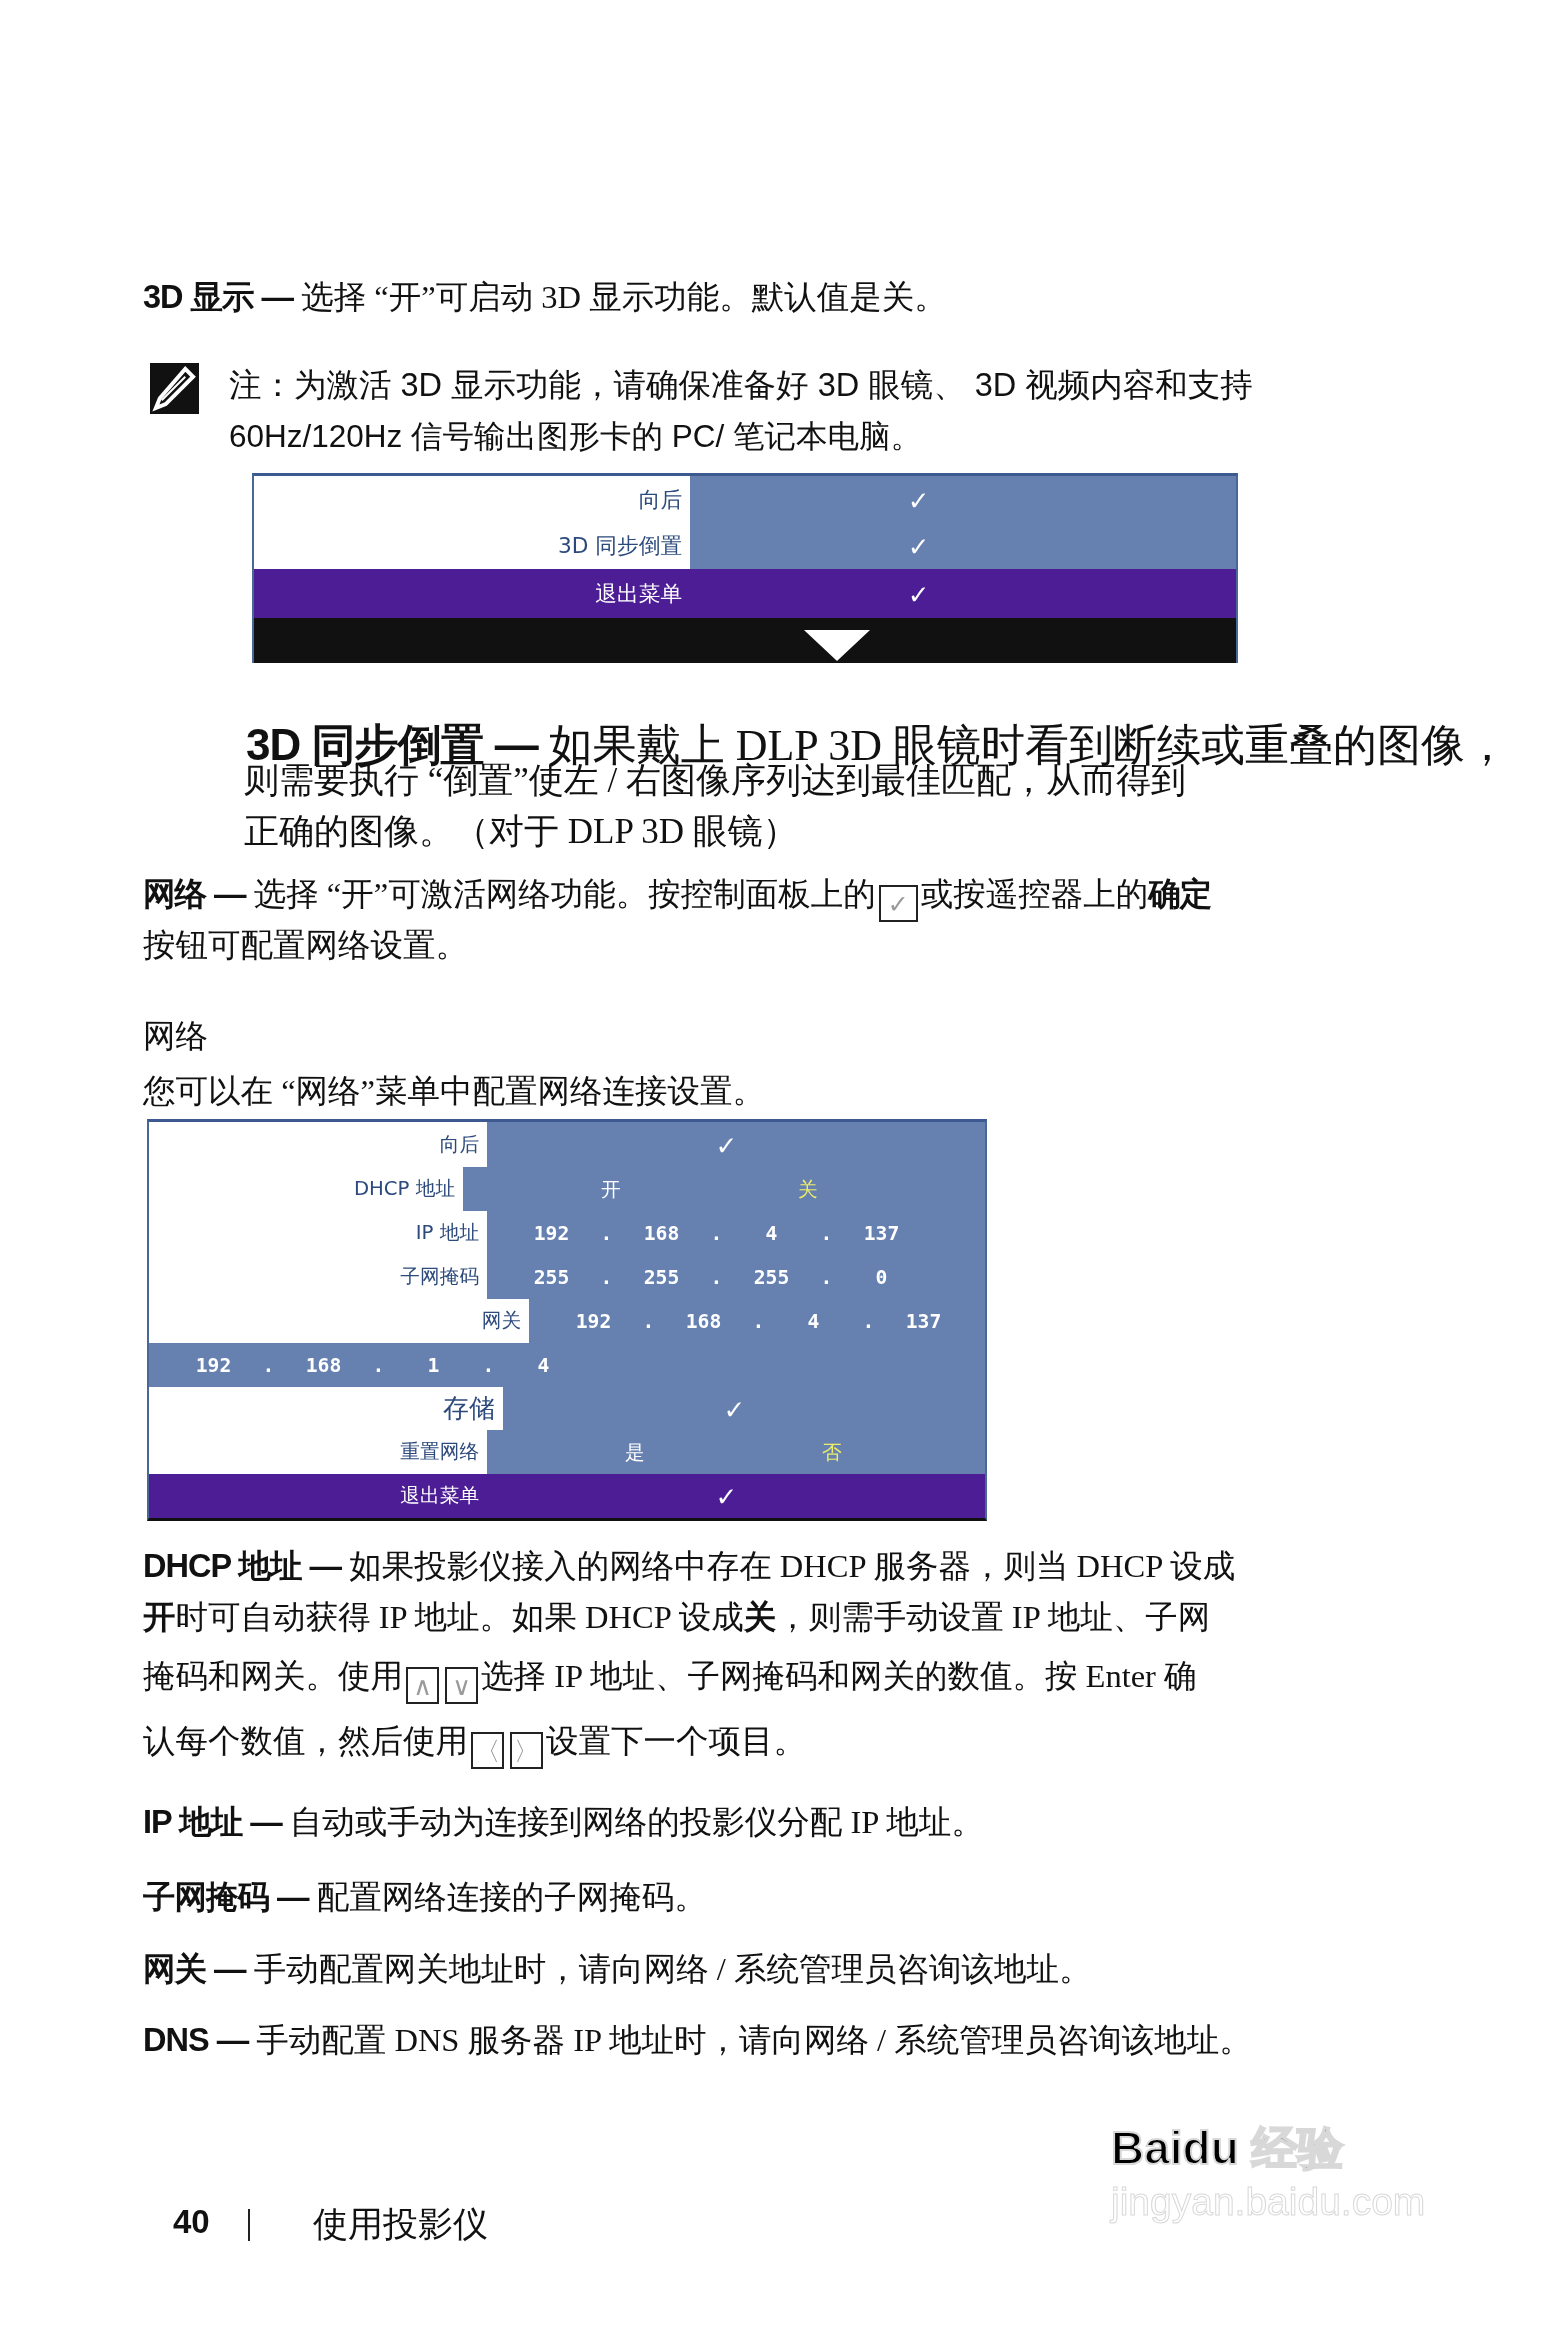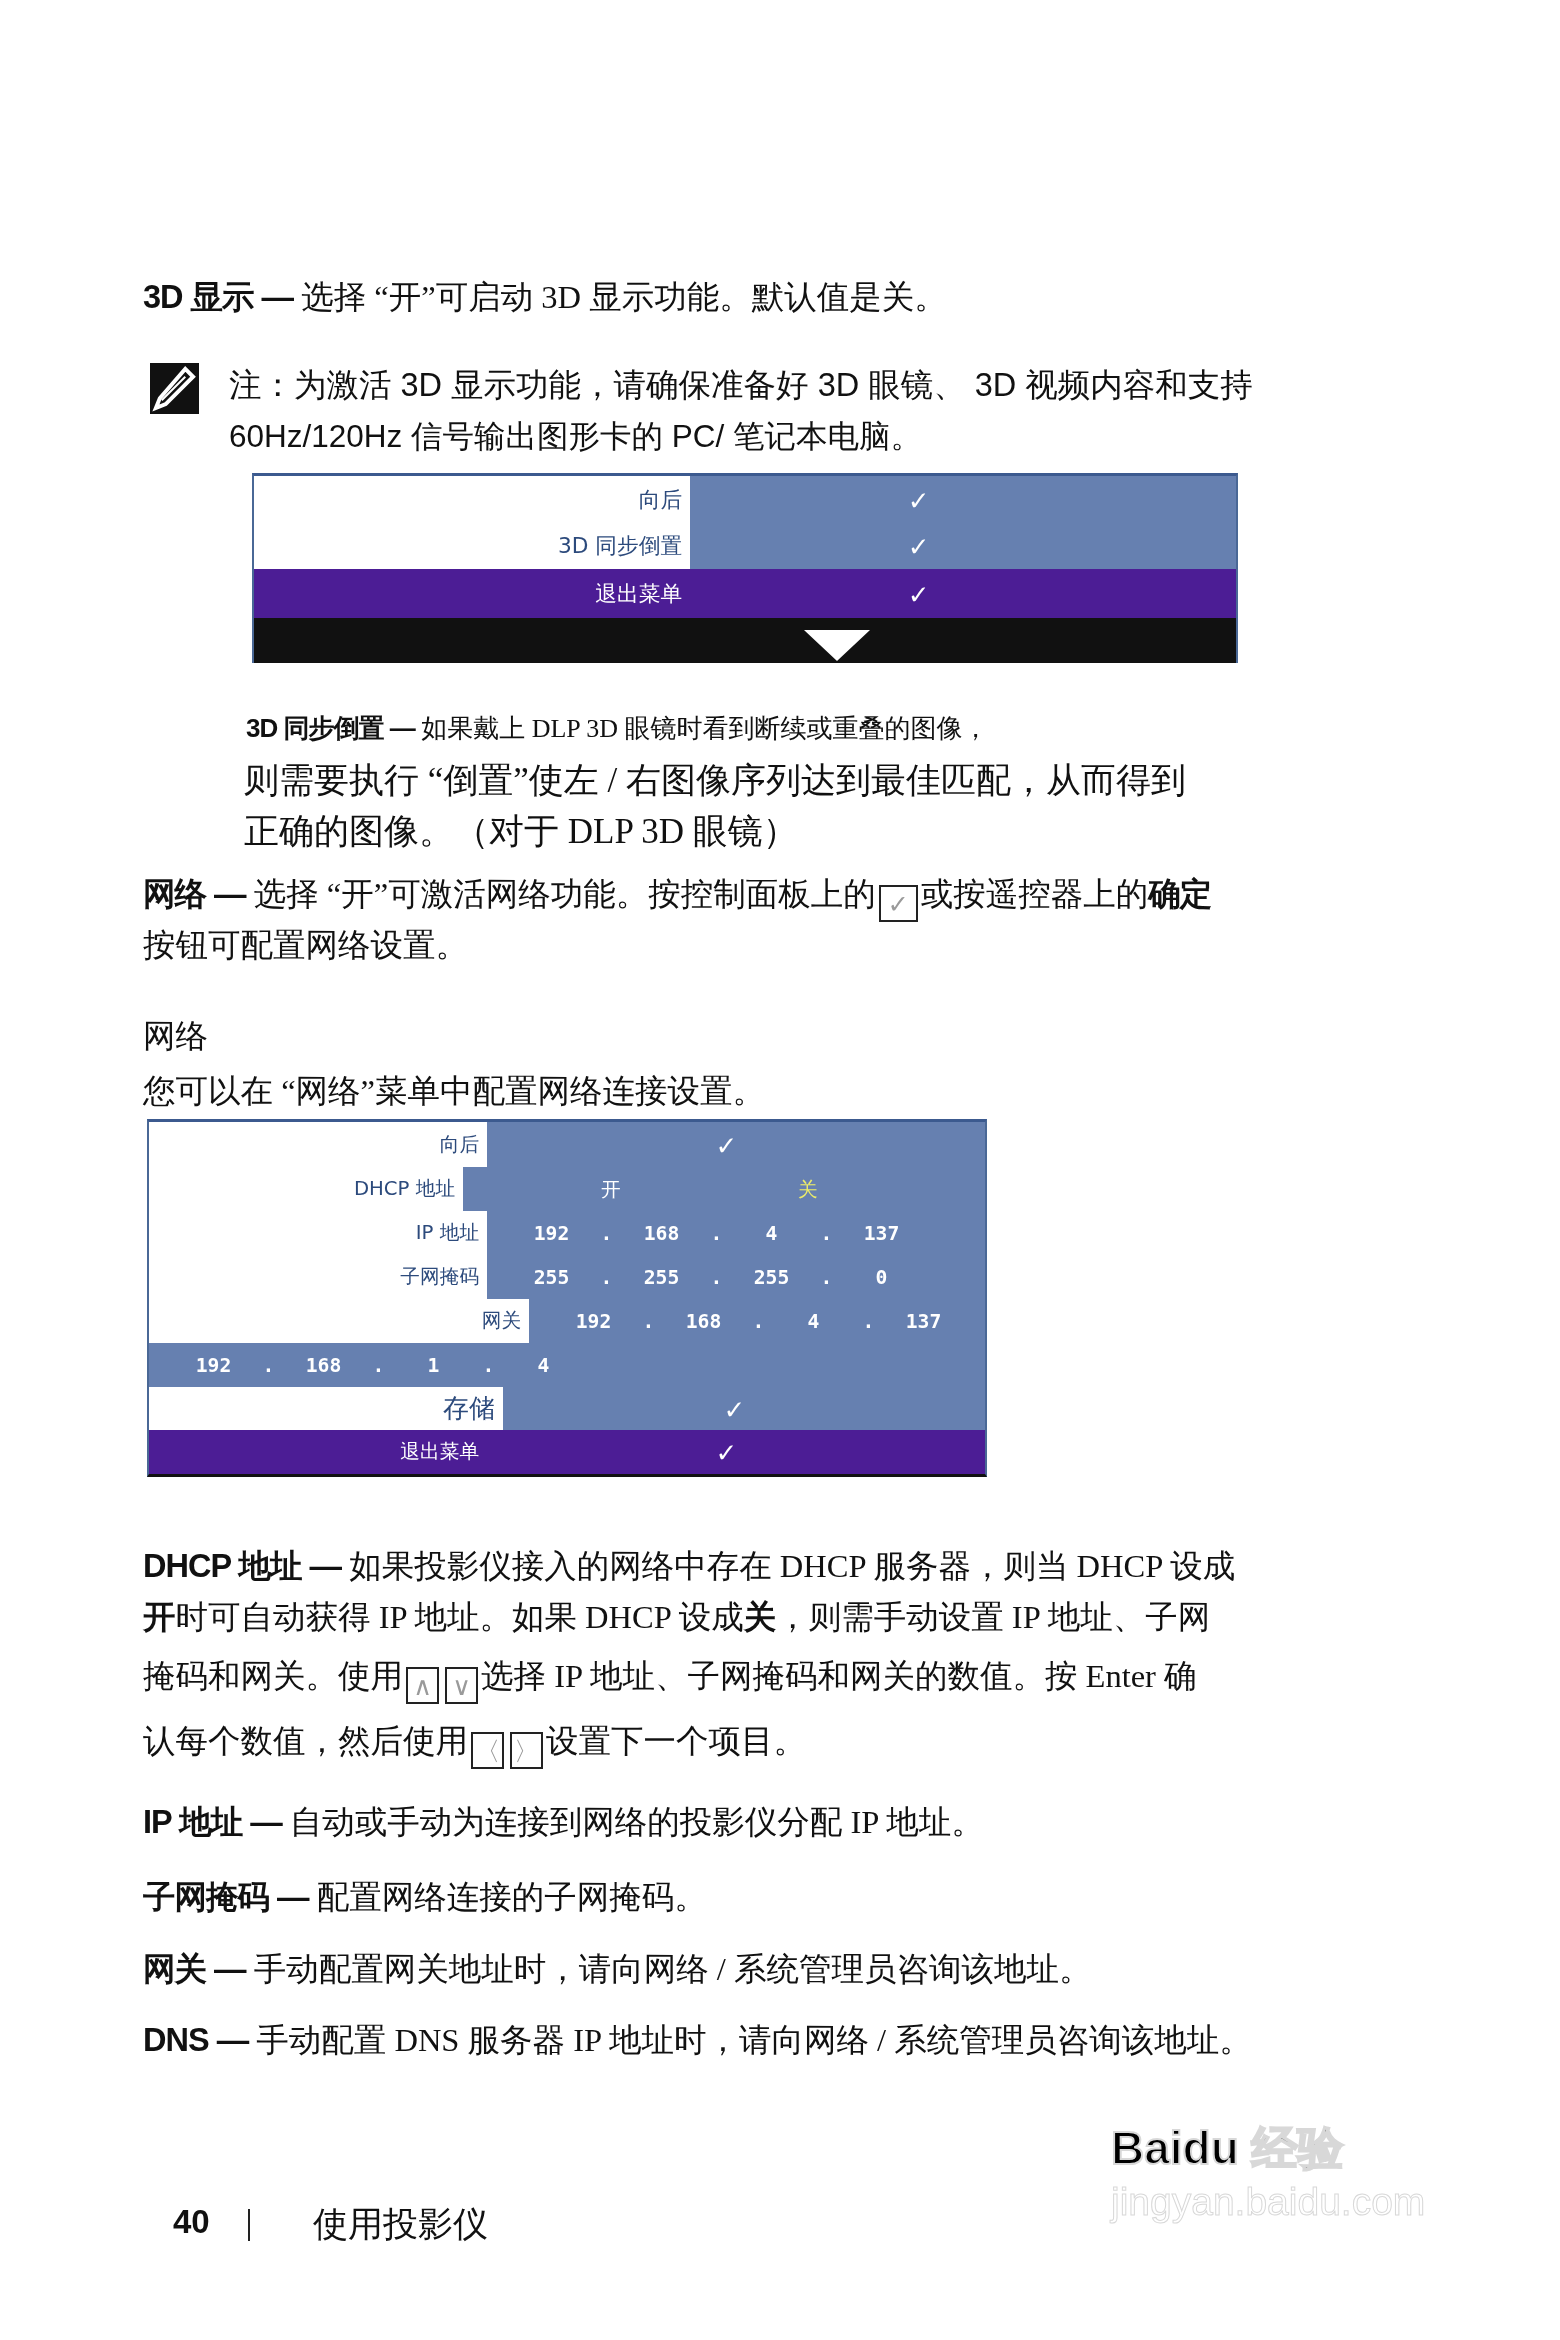--- a/index.html
+++ b/index.html
@@ -66,21 +66,21 @@
     <div class="lab" style="width:436px; line-height:49px;">退出菜单</div>
     <div class="val" style="flex:1; justify-content:center;">
         <span class="check" style="margin-left:-89px;">✓</span>
       </div>
   </div>
   <div class="blackbar" style="height:45px;">
     <div class="tri" style="top:11.8px; left:583px;"></div>
   </div>
 </div>
 
-<div class="line" style="left:246px; top:707px; font-size:26px; line-height:43px;">
+<div class="line" style="left:246px; top:723px; font-size:44px; line-height:43px;">
   <span class="b">3D 同步倒置 —</span>
   <span>如果戴上 DLP 3D 眼镜时看到断续或重叠的图像，</span>
 </div>
 <div class="line" style="left:244px; top:759px; font-size:35px; line-height:43px;">则需要执行 “倒置”使左 / 右图像序列达到最佳匹配，从而得到</div>
 <div class="line" style="left:244px; top:810px; font-size:35px; line-height:43px;">正确的图像。（对于 DLP 3D 眼镜）</div>
 
 <div class="line" style="top:875px;">
   <span class="b">网络 —</span>
   <span>选择 “开”可激活网络功能。按控制面板上的</span><span class="keybox" style="width:39px;">✓</span><span>或按遥控器上的</span><span class="b">确定</span>
 </div>
@@ -157,20 +157,27 @@
           <span style="width: 51px;">4</span>
         </div>
       </div>
     </div>
     <div class="row" style="height: 43px;">
       <div class="lab" style="width: 354px; line-height: 43px; font-size: 26px;">存储</div>
       <div class="val" style="flex: 1 1 0%; justify-content: center;">
         <span class="check" style="margin-left: -19.7px;">✓</span>
       </div>
     </div>
+    <div class="row" style="height: 44px;">
+      <div class="lab" style="width: 338px; line-height: 44px; font-size: 19.7px;">重置网络</div>
+      <div class="val" style="flex: 1 1 0%; position: relative;">
+        <span style="position: absolute; left: 138px; font-size: 19.7px; font-family: &quot;DejaVu Sans&quot;, sans-serif;">是</span>
+        <span class="yel" style="position: absolute; left: 335px; font-size: 19.7px; font-family: &quot;DejaVu Sans&quot;, sans-serif;">否</span>
+      </div>
+    </div>
     <div class="row hl" style="height: 44px;">
       <div class="lab" style="width: 338px; line-height: 44px; font-size: 19.7px;">退出菜单</div>
       <div class="val" style="flex: 1 1 0%; justify-content: center;">
         <span class="check" style="margin-left: -19.7px;">✓</span>
       </div>
     </div>
   </div>
 
 <div class="line" style="top:1547px;">
   <span class="b">DHCP 地址 —</span>

